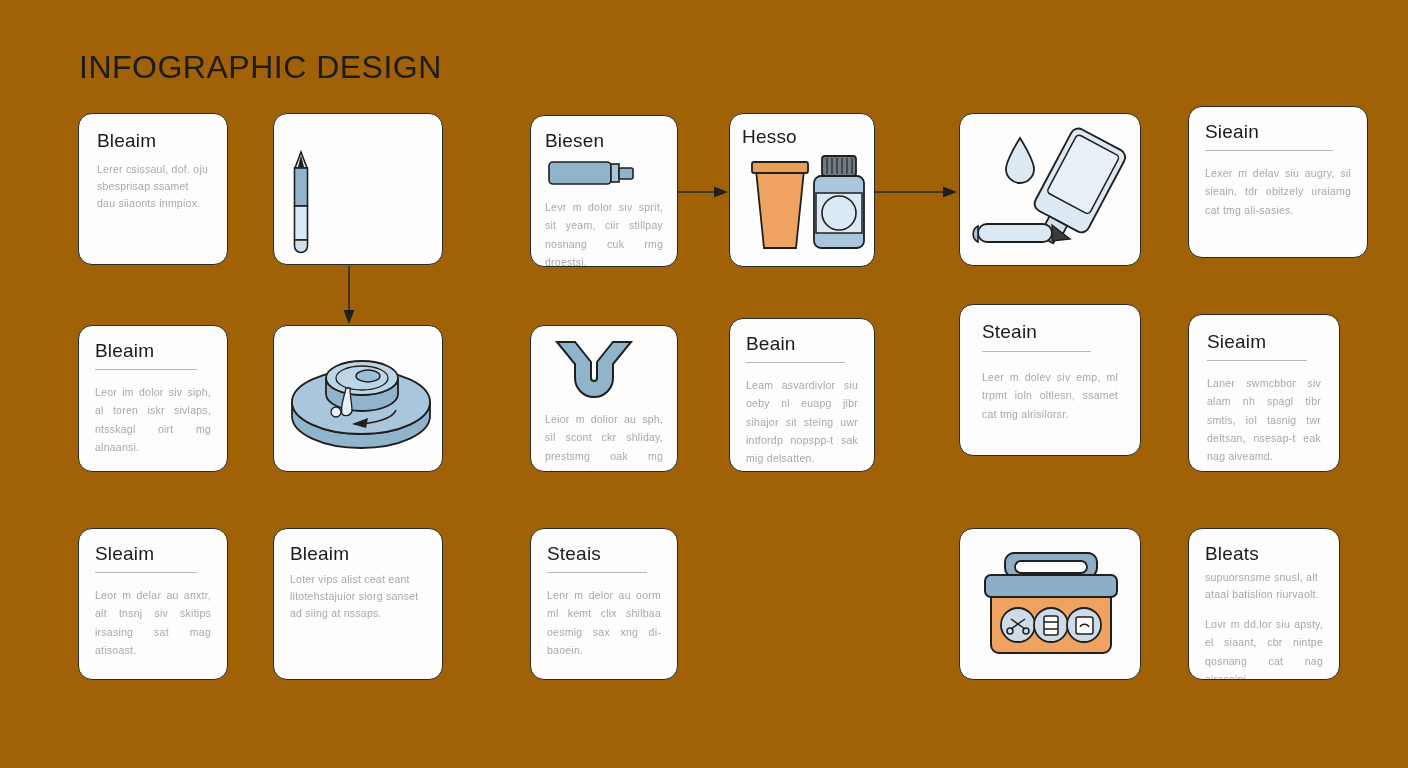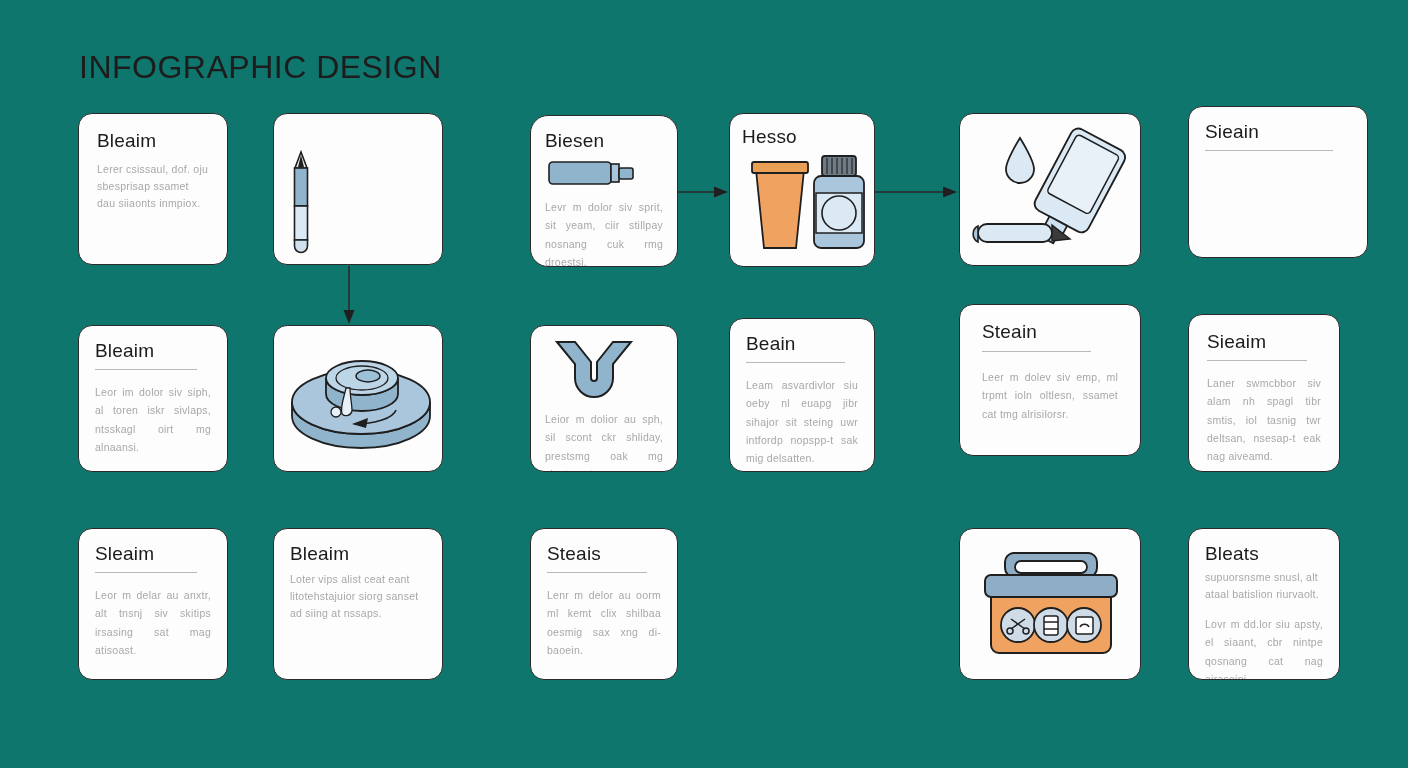--- a/index.html
+++ b/index.html
@@ -11,21 +11,21 @@
     font-family: "Liberation Sans", sans-serif;
     width: 1408px;
     height: 768px;
     overflow: hidden;
     position: relative;
   }
   #canvas {
     position: relative;
     width: 1408px;
     height: 768px;
-    background: #0f766e;
+    background: #a16207;
   }
   .page-title {
     position: absolute;
     left: 79px;
     top: 49px;
     font-size: 32px;
     font-weight: 400;
     letter-spacing: 0.5px;
     color: #1c1c1c;
     font-family: "Liberation Sans", sans-serif;
@@ -133,21 +133,21 @@
         </div>
       </div>
     </div>
   </div>
 
   <svg class="arrow-svg" style="left:339px; top:266px; width:20px; height:60px;" viewBox="0 0 20 60">
     <line x1="10" y1="0" x2="10" y2="48" stroke="#2a2a2a" stroke-width="1.6"></line>
     <polygon points="10,58 4.5,44 15.5,44" fill="#1f1f1f"></polygon>
   </svg>
 
-  <div class="card" style="left:530px; top:115px; width:148px; height:152px;border-radius:18px;">
+  <div class="card" style="left:530px; top:115px; width:148px; height:152px;">
     <div class="card-inner" style="padding:14px 14px;">
       <div class="card-title">Biesen</div>
       <div class="icon-top" style="margin:6px 0 6px 2px;">
         <svg width="94" height="30" viewBox="0 0 94 30">
           <rect x="2" y="4" width="62" height="22" rx="4" fill="#8fb4cc" stroke="#1f1f1f" stroke-width="1.6"></rect>
           <rect x="64" y="6" width="8" height="18" fill="#a9c6dd" stroke="#1f1f1f" stroke-width="1.6"></rect>
           <rect x="72" y="10" width="14" height="11" rx="2" fill="#8fb4cc" stroke="#1f1f1f" stroke-width="1.6"></rect>
         </svg>
       </div>
       <div class="card-body">Levr m dolor siv sprit, sit yeam, ciir stillpay nosnang cuk rmg droestsi.</div>
@@ -211,20 +211,21 @@
           </g>
         </svg>
       </div>
     </div>
   </div>
 
   <div class="card" style="left:1188px; top:106px; width:180px; height:152px;">
     <div class="card-inner" style="padding:14px 16px;">
       <div class="card-title">Sieain</div>
       <div class="divider"></div>
+      <div class="card-body">Lexer m delav siu augry, sil sieain, tdr obitzely uraiamg cat tmg ali-sasies.</div>
     </div>
   </div>
 
   <div class="card" style="left:78px; top:325px; width:150px; height:147px;">
     <div class="card-inner" style="padding:14px 16px;">
       <div class="card-title">Bleaim</div>
       <div class="divider"></div>
       <div class="card-body">Leor im dolor siv siph, al toren iskr sivlaps, ntsskagl oirt mg alnaansi.</div>
     </div>
   </div>

